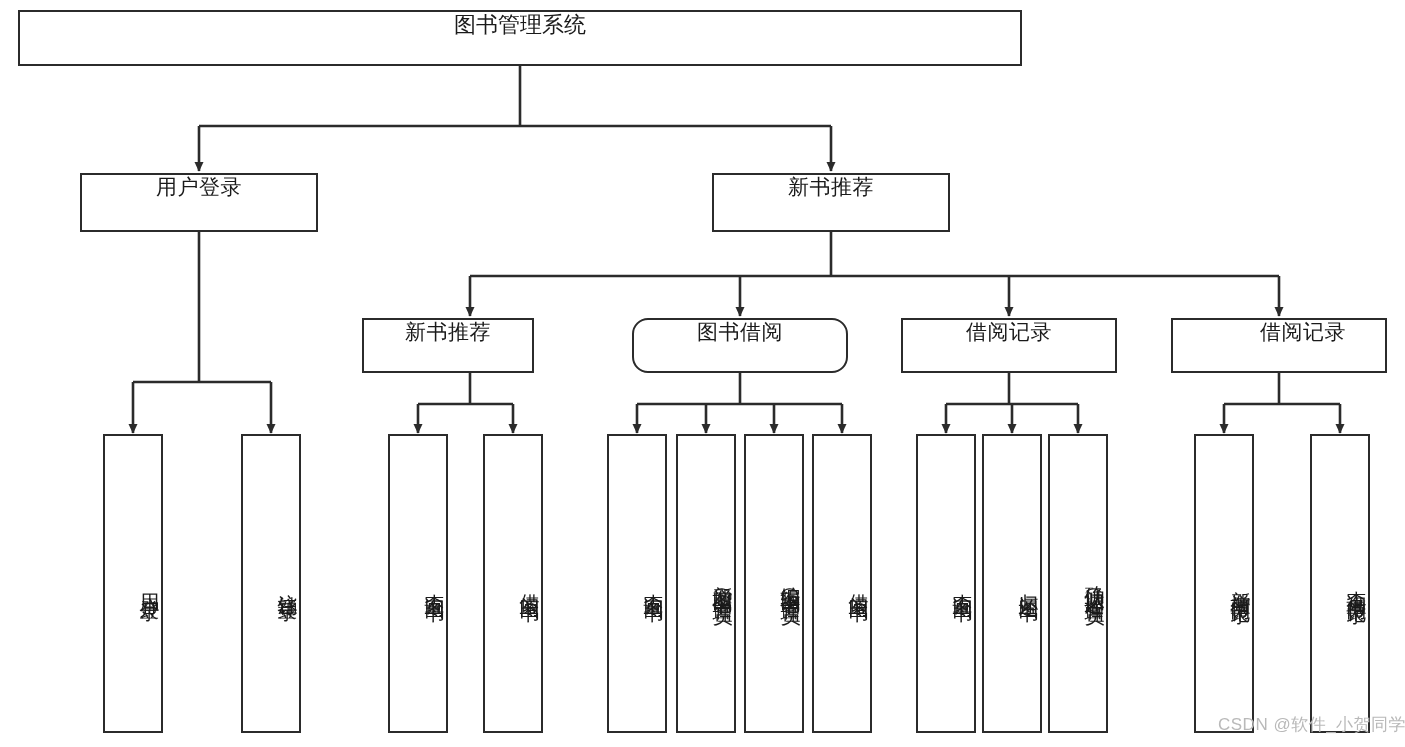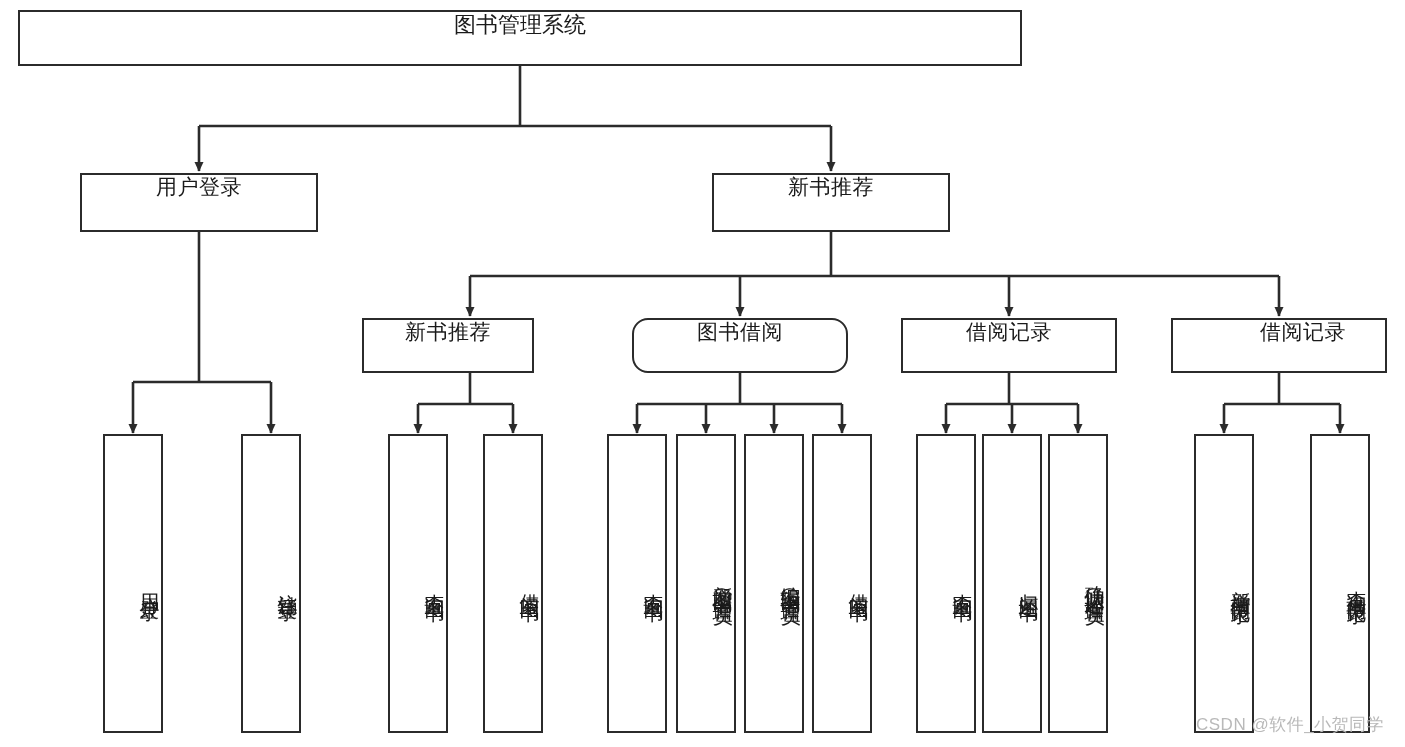--- a/index.html
+++ b/index.html
@@ -193,15 +193,15 @@
   </div>
 
   <div class="node v" style="left:1194px; top:434px; width:60px; height:299px;">
     <span class="vtext">新增借阅记录</span>
   </div>
 
   <div class="node v" style="left:1310px; top:434px; width:60px; height:299px;">
     <span class="vtext">查询借阅记录</span>
   </div>
 
-  <div class="watermark" style="left:1196px; top:713px;">CSDN @软件_小贺同学</div>
+  <div class="watermark" style="left:1196px; top:713px;padding-left:22px;">CSDN @软件_小贺同学</div>
 
 </div>
 
 </body></html>

